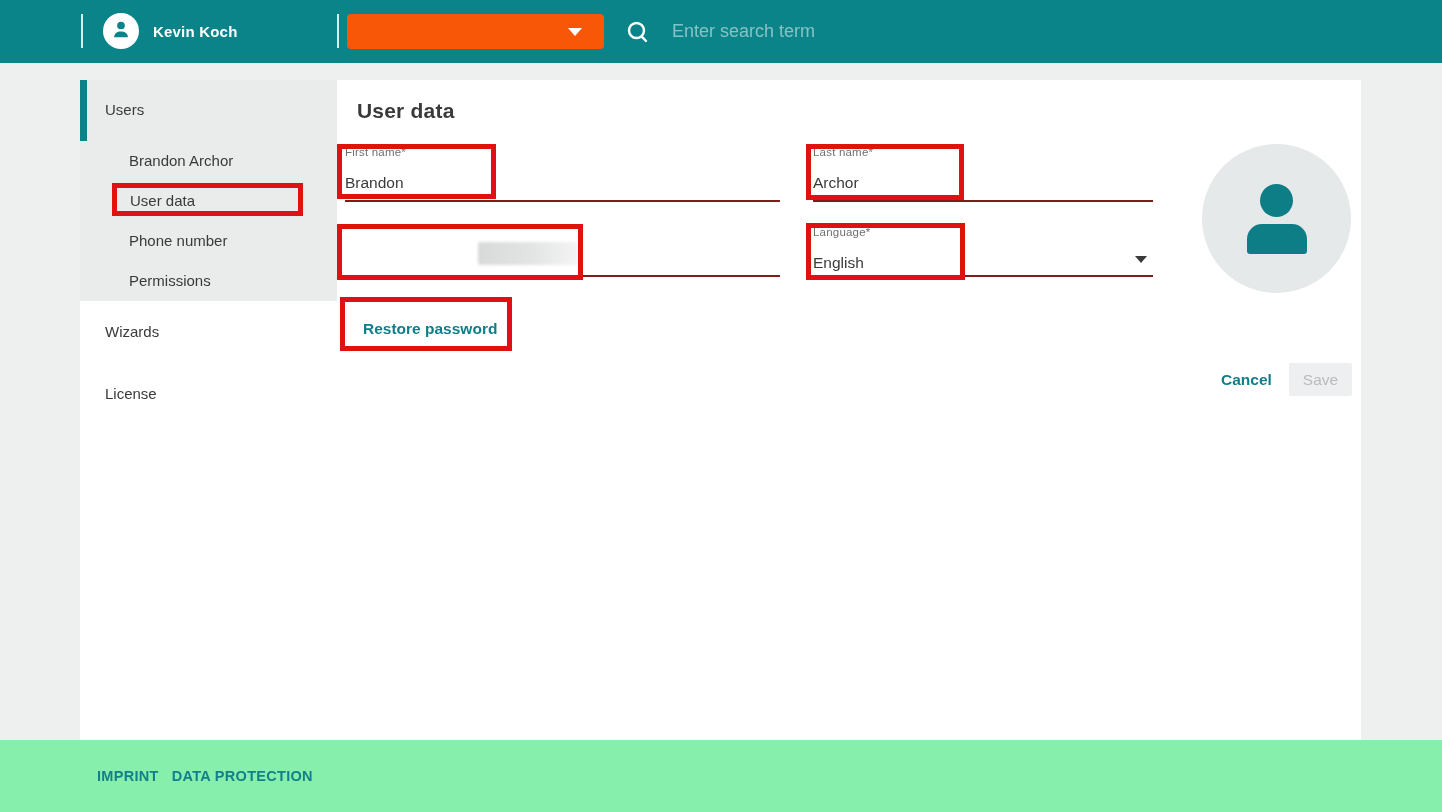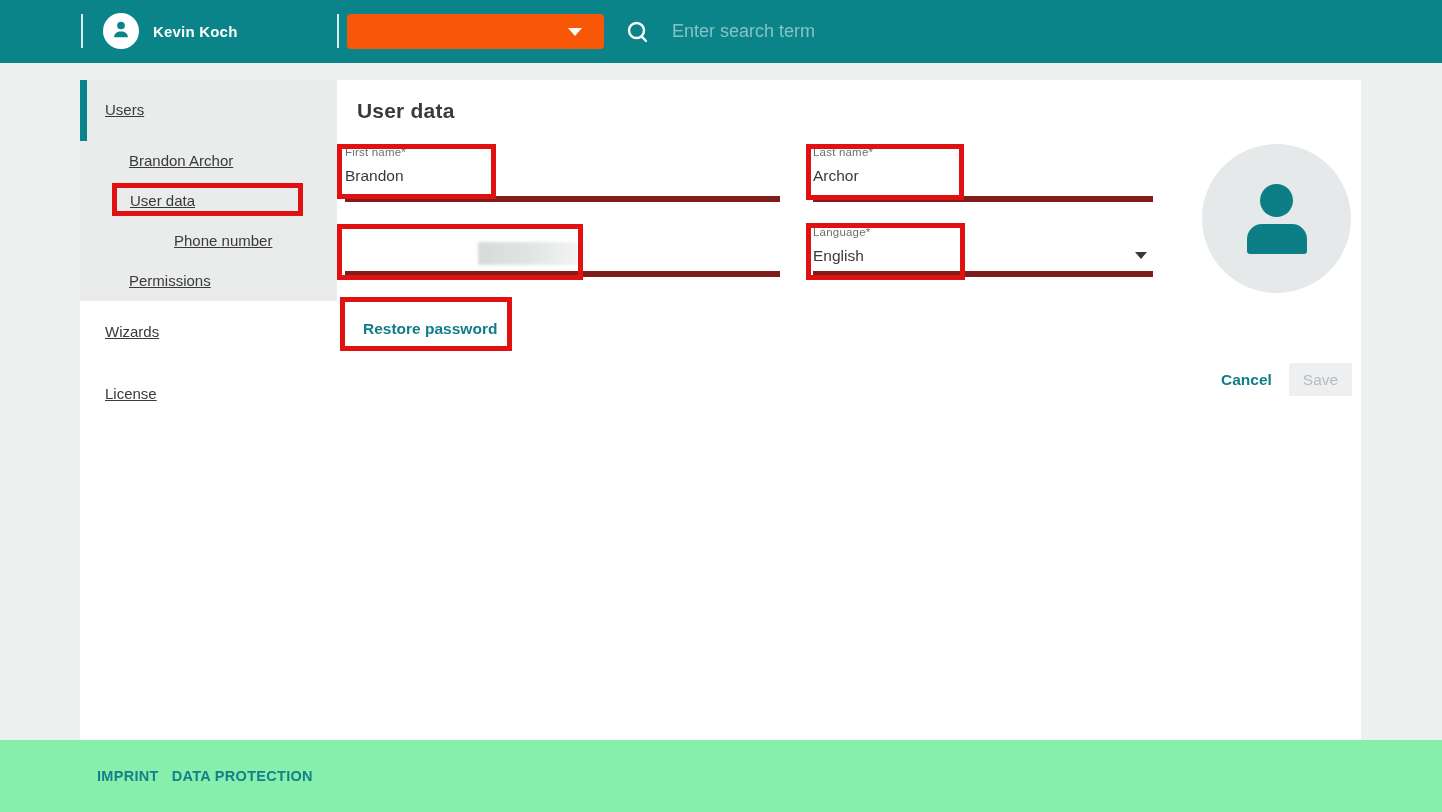--- a/index.html
+++ b/index.html
@@ -15,31 +15,31 @@
   .orange-btn { position:absolute; left:347px; top:14px; width:257px; height:35px; background:#f95708; border:none; border-radius:4px; cursor:pointer; }
   .orange-btn .caret { position:absolute; right:22px; top:14px; width:0; height:0; border-left:7px solid transparent; border-right:7px solid transparent; border-top:8px solid #fff; }
   .search-icon { position:absolute; left:625px; top:19px; }
   .search-input { position:absolute; left:672px; top:14px; width:560px; height:35px; background:transparent; border:none; outline:none; color:#fff; font-size:18px; font-family:"Liberation Sans", sans-serif; }
   .search-input::placeholder { color:rgba(255,255,255,.5); opacity:1; }
 
   
   .sidebar { position:absolute; left:80px; top:80px; width:257px; height:660px; background:#fff; }
   .sidebar-navblock { position:absolute; left:0; top:0; width:257px; height:221px; background:#e9eceb; }
   .accent-bar { position:absolute; left:0; top:0; width:7px; height:61px; background:#0b8489; }
-  .side-item { position:absolute; font-size:15px; color:#3a3a3a; cursor:pointer; white-space:nowrap;text-decoration:underline; }
+  .side-item { position:absolute; font-size:15px; color:#3a3a3a; cursor:pointer; white-space:nowrap; }
   .logo-wrap { position:absolute; left:0; top:700px; width:257px; text-align:center; }
   .logo-text { font-size:19px; font-weight:700; color:#101010; letter-spacing:.5px; display:inline-block; vertical-align:middle; }
   .logo-bubble { display:inline-block; vertical-align:top; margin-left:1px; margin-top:-6px; transform:rotate(8deg); }
 
   
   .content { position:absolute; left:337px; top:80px; width:1024px; height:660px; background:#fff; }
   .page-title { position:absolute; left:20px; top:19px; font-size:21px; color:#3a3a3a; font-weight:700; letter-spacing:.2px; }
-  .field { position:absolute; border-bottom:6px solid #7f1d1d; }
+  .field { position:absolute; border-bottom:2px solid #7f1d1d; }
   .field .flabel { font-size:11.5px; color:#6e6e6e; letter-spacing:.2px; }
-  .field .fvalue { margin-top:9px; font-size:15.5px; color:#3a3a3a; }
+  .field .fvalue { margin-top:16px; font-size:15.5px; color:#3a3a3a; }
   .f1 { left:8px;  top:66px;  width:435px; height:56px; }
   .f2 { left:476px; top:66px;  width:340px; height:56px; }
   .f3 { left:8px;  top:146px; width:435px; height:51px; }
   .f4 { left:476px; top:146px; width:340px; height:51px; }
   .redact-blur { position:absolute; left:133px; top:16px; width:100px; height:23px;
     background:linear-gradient(90deg,#d8dada 0%,#e3e5e5 55%,#f4f4f4 100%); filter:blur(1.5px); border-radius:2px; }
   .dd-caret { position:absolute; right:6px; bottom:12px; width:0; height:0; border-left:6px solid transparent; border-right:6px solid transparent; border-top:7px solid #3a3a3a; }
   .restore-link { position:absolute; left:26px; top:240px; background:none; border:none; font-family:"Liberation Sans", sans-serif; font-size:15.5px; font-weight:700; color:#0f7e87; cursor:pointer; }
   .big-avatar { position:absolute; left:865px; top:64px; width:149px; height:149px; background:#e5e9ea; border-radius:50%; cursor:pointer; }
   .big-avatar .head { position:absolute; left:58px; top:40px; width:33px; height:33px; background:#0e7e86; border-radius:50%; }
@@ -93,21 +93,21 @@
     <input class="search-input" type="text" placeholder="Enter search term" style="">
   </header>
 
   <nav class="sidebar">
     <div class="sidebar-navblock"></div>
     <div class="accent-bar"></div>
 
     <div class="side-item" style="left:25px; top:21px;">Users</div>
     <div class="side-item" style="left:49px; top:72px;">Brandon Archor</div>
     <div class="side-item" style="left:50px; top:112px;">User data</div>
-    <div class="side-item" style="left:49px; top:152px;margin-left:45px;">Phone number</div>
+    <div class="side-item" style="left:49px; top:152px;">Phone number</div>
     <div class="side-item" style="left:49px; top:192px;">Permissions</div>
     <div class="side-item" style="left:25px; top:243px;">Wizards</div>
     <div class="side-item" style="left:25px; top:305px;">License</div>
 
     <div class="logo-wrap">
       <span class="logo-text">PHONEUP</span><span class="logo-bubble"><svg width="20" height="20" viewBox="0 0 24 24">
             <path d="M8 3.5 h10 a3 3 0 0 1 3 3 v6.5 a3 3 0 0 1 -3 3 h-8.5 l-5 4.5 1.6-4.5 a3.6 3.6 0 0 1 -1.1 -2.8 v-6.7 a3 3 0 0 1 3 -3 z" fill="none" stroke="#101010" stroke-width="3" stroke-linejoin="round"></path>
           </svg></span>
     </div>
   </nav>

